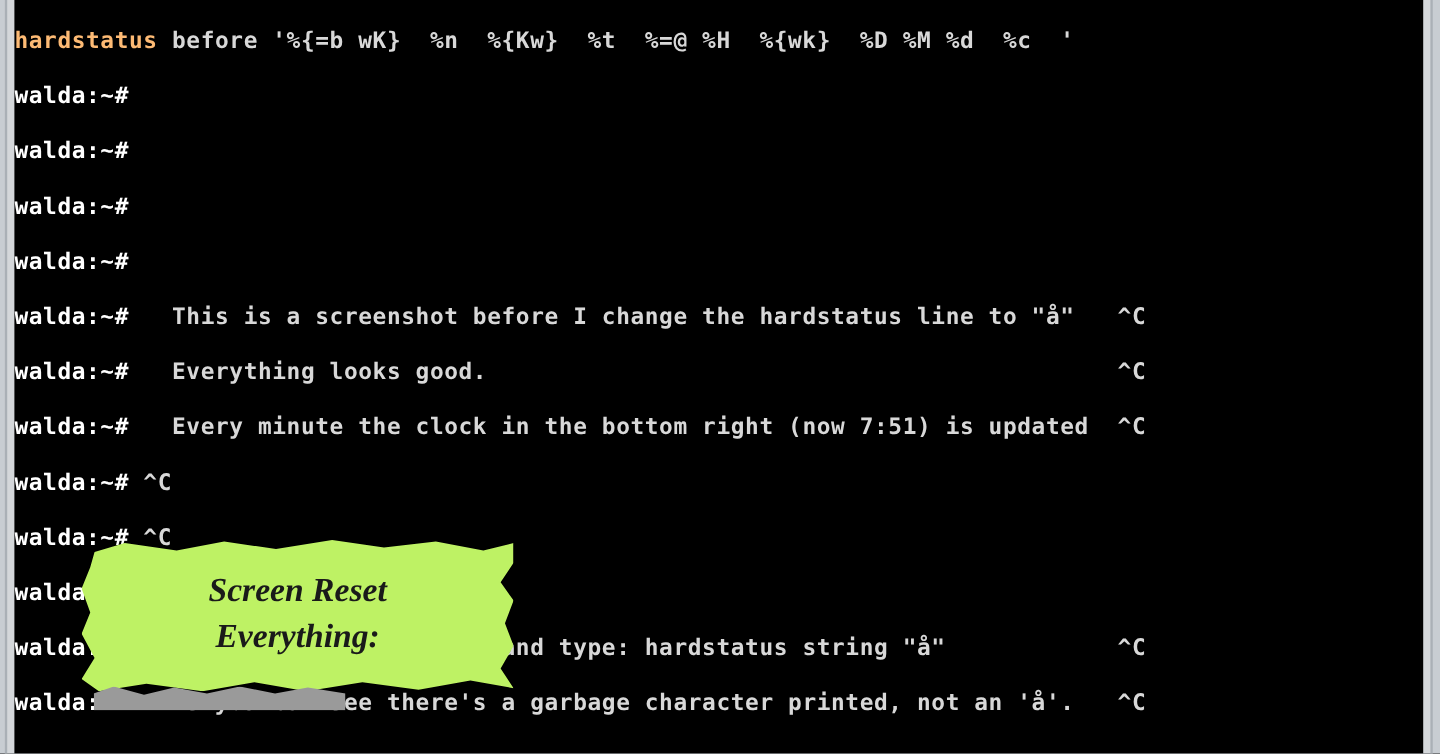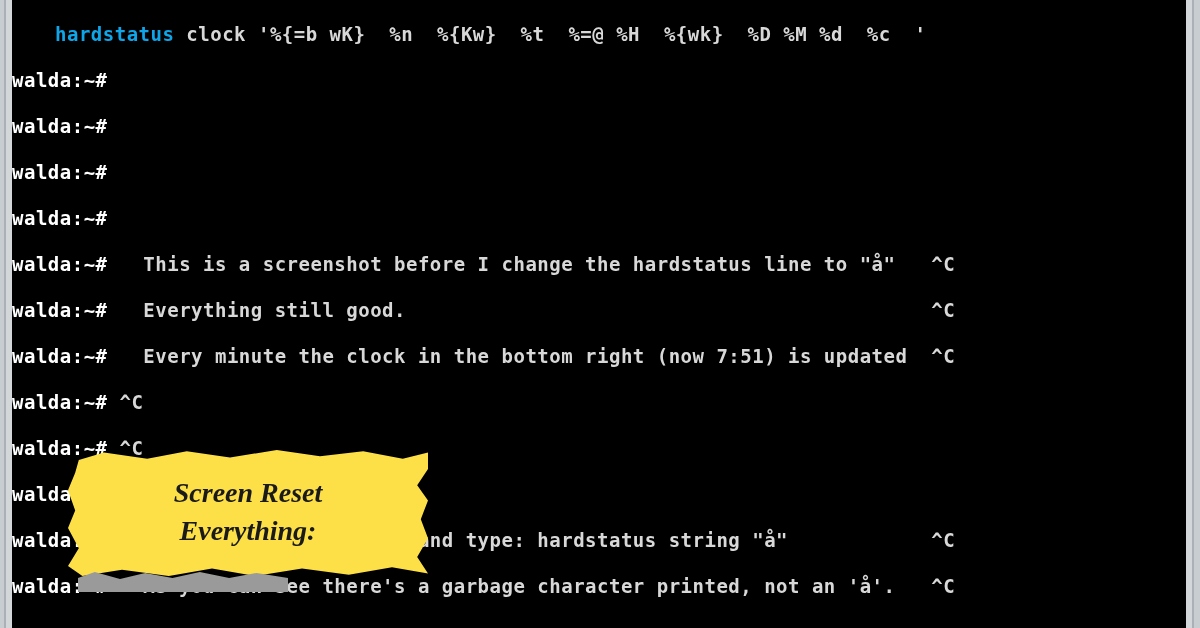--- a/index.html
+++ b/index.html
@@ -29,33 +29,33 @@
     color: #d8d8d8;
     font-size: 19px;
     line-height: 23px;
     letter-spacing: 0.5px;
     padding: 0 0 0 0;
     font-weight: bold;
     white-space: pre;
     overflow: hidden;
   }
   .line { display: block; }
-  .red { color: #0ea5e9; margin-left: 43px; }
+  .red { color: #fdba74; }
   .prompt { color: #ffffff; }
 
   
   .label-wrap {
     position: absolute;
     left: 68px;
     top: 450px;
     width: 360px;
   }
   .torn {
     position: relative;
-    background: #fde047;
+    background: #bef264;
     color: #1a1a1a;
     padding: 24px 30px 26px 30px;
     font-family: Georgia, "Times New Roman", serif;
     font-style: italic;
     font-weight: 700;
     font-size: 28px;
     line-height: 38px;
     text-align: center;
     clip-path: polygon(
       3% 8%, 10% 2%, 22% 7%, 33% 1%, 45% 6%, 58% 0%, 70% 5%, 82% 1%, 93% 7%, 100% 2%,
@@ -72,27 +72,27 @@
     height: 20px;
     background: #9a9a9a;
     clip-path: polygon(0% 30%, 8% 0%, 20% 35%, 32% 5%, 45% 30%, 58% 0%, 72% 30%, 85% 5%, 100% 30%, 100% 100%, 0% 100%);
   }
 </style>
 </head>
 <body>
 
 <div class="window-frame">
   <div class="terminal">
-<span class="line"><span class="red">hardstatus</span><span> clock '%{=b wK}  %n  %{Kw}  %t  %=@ %H  %{wk}  %D %M %d  %c  '</span></span>
+<span class="line"><span class="red">hardstatus</span><span> before '%{=b wK}  %n  %{Kw}  %t  %=@ %H  %{wk}  %D %M %d  %c  '</span></span>
 <span class="line"><span class="prompt">walda:~#</span></span>
 <span class="line"><span class="prompt">walda:~#</span></span>
 <span class="line"><span class="prompt">walda:~#</span></span>
 <span class="line"><span class="prompt">walda:~#</span></span>
 <span class="line"><span class="prompt">walda:~#</span><span>   This is a screenshot before I change the hardstatus line to "å"   ^C</span></span>
-<span class="line"><span class="prompt">walda:~#</span><span>   Everything still good.                                            ^C</span></span>
+<span class="line"><span class="prompt">walda:~#</span><span>   Everything looks good.                                            ^C</span></span>
 <span class="line"><span class="prompt">walda:~#</span><span>   Every minute the clock in the bottom right (now 7:51) is updated  ^C</span></span>
 <span class="line"><span class="prompt">walda:~#</span><span> ^C</span></span>
 <span class="line"><span class="prompt">walda:~#</span><span> ^C</span></span>
 <span class="line"><span class="prompt">walda:~#</span><span> ^C</span></span>
 <span class="line"><span class="prompt">walda:~#</span><span>   Now I press ctrl-a + : and type: hardstatus string "å"            ^C</span></span>
 <span class="line"><span class="prompt">walda:~#</span><span>   As you can see there's a garbage character printed, not an 'å'.   ^C</span></span>
 
   </div>
 </div>
 

